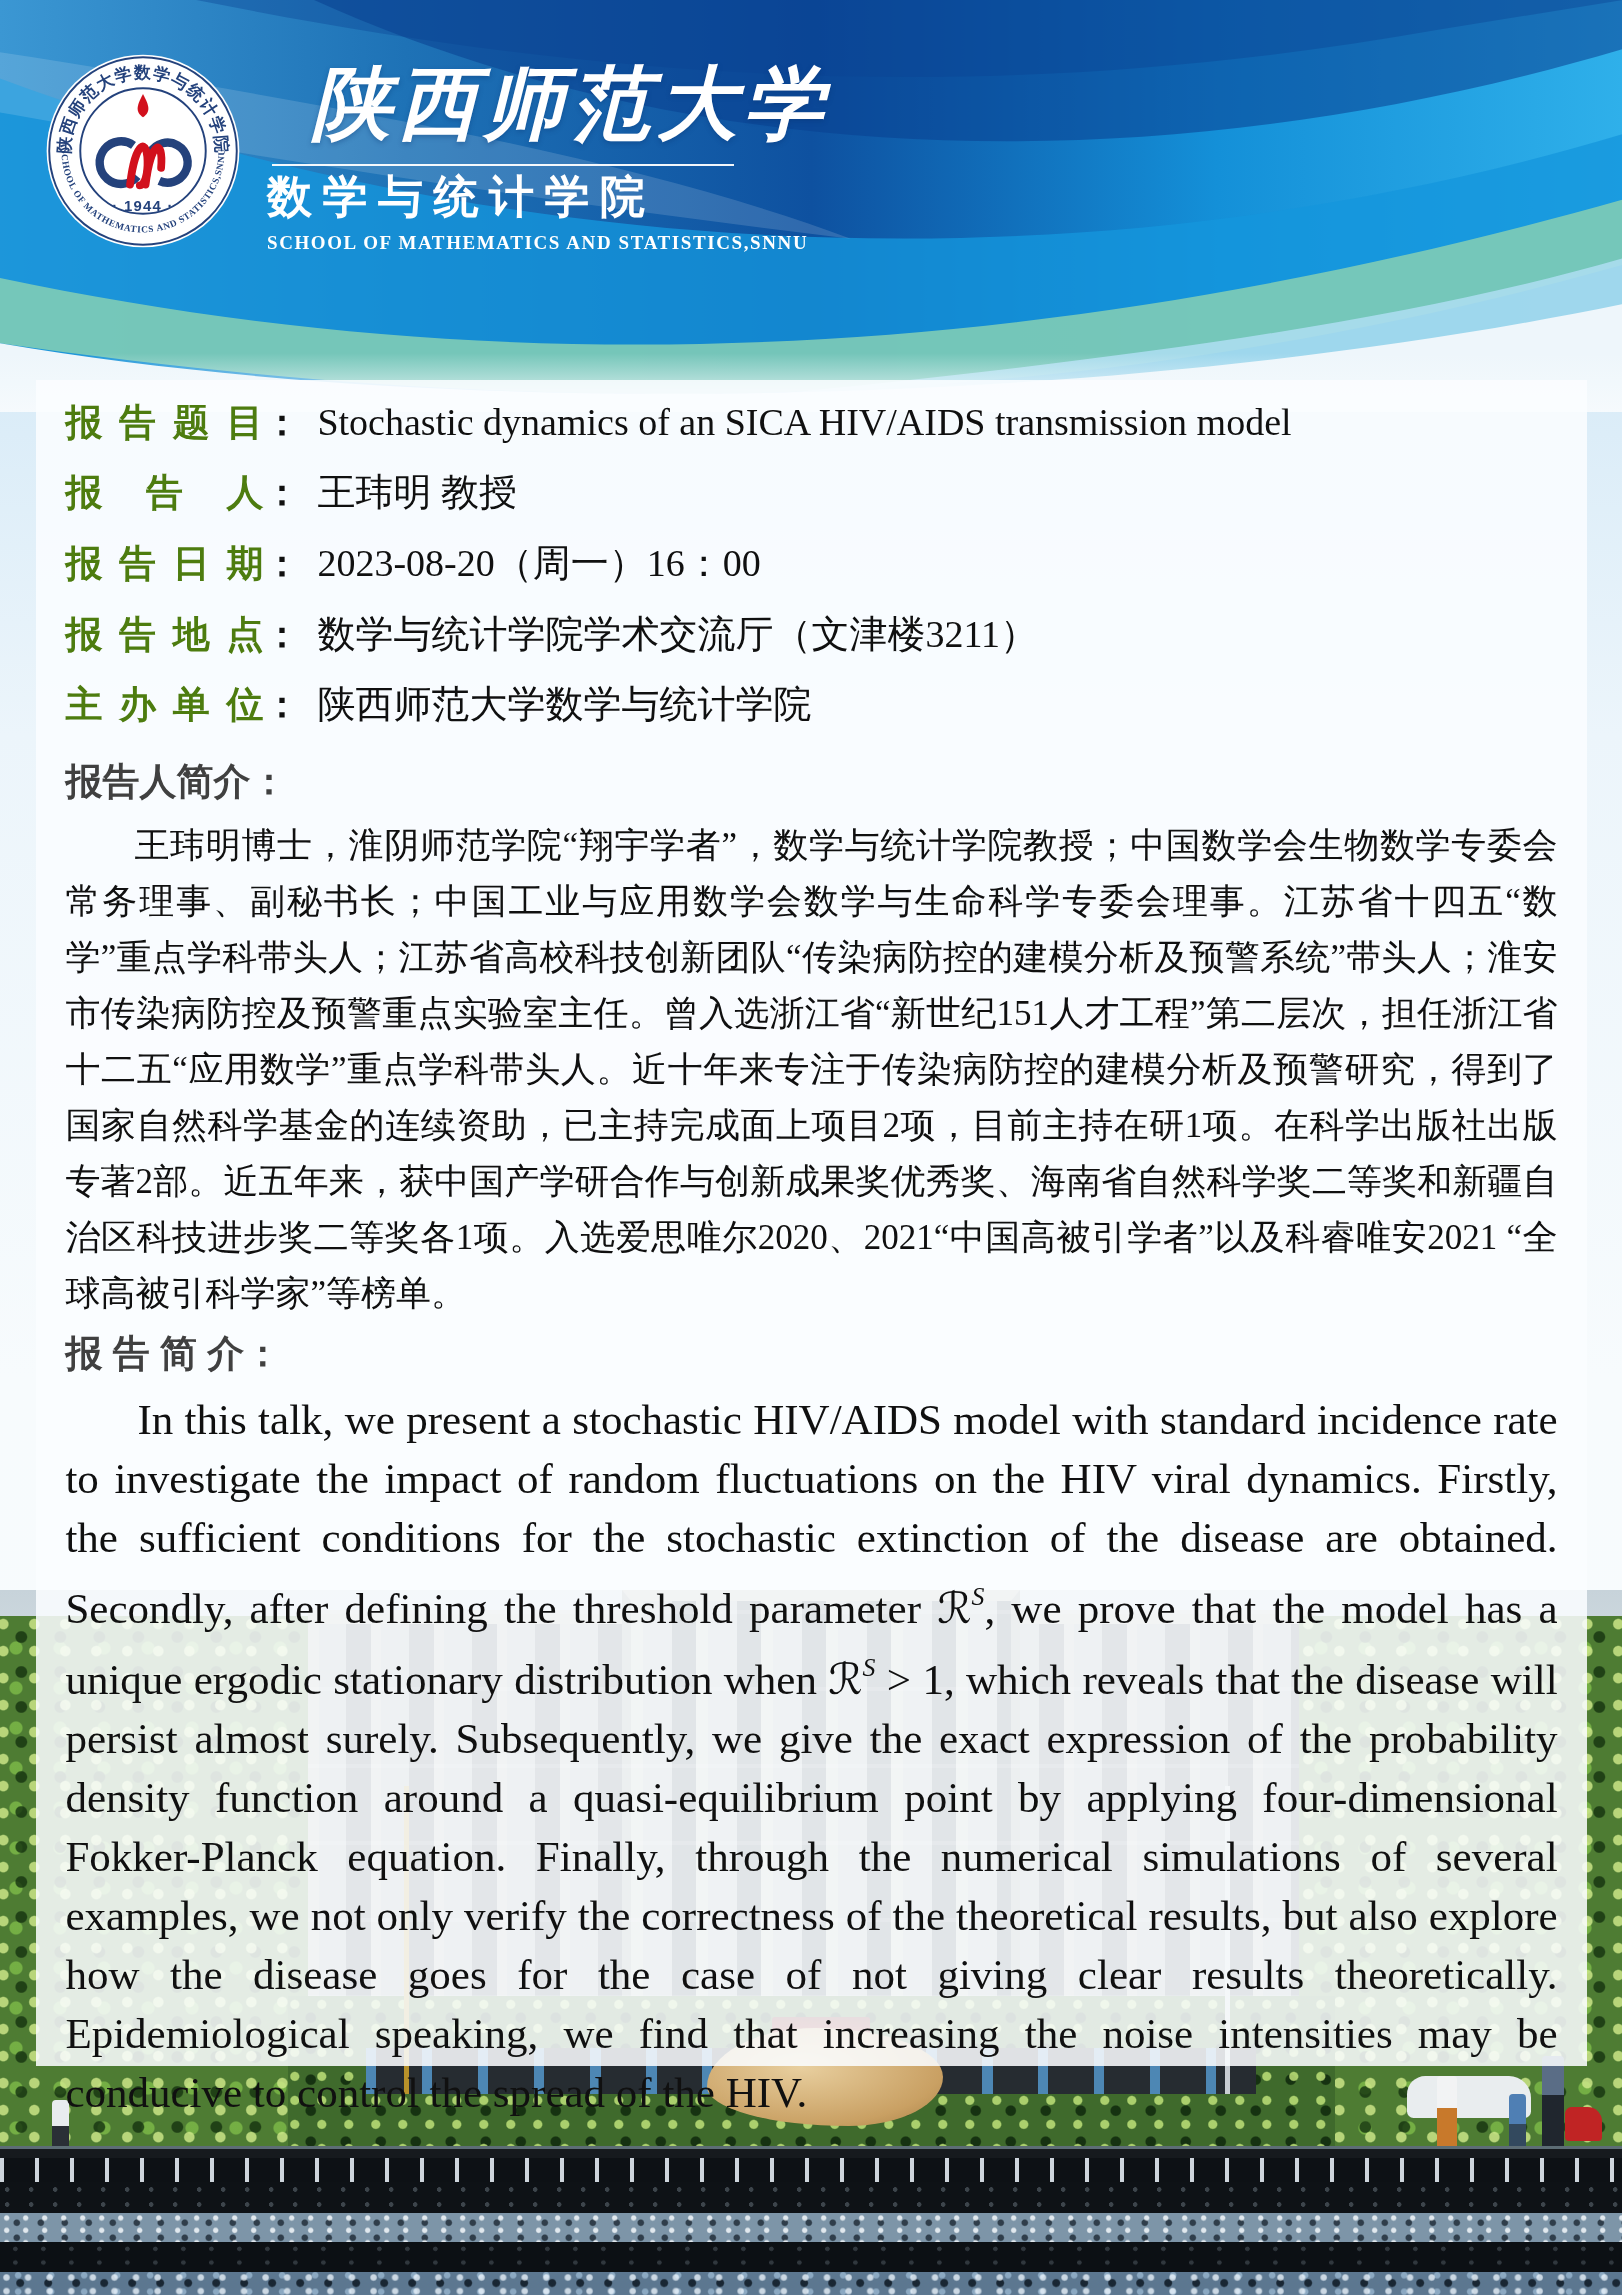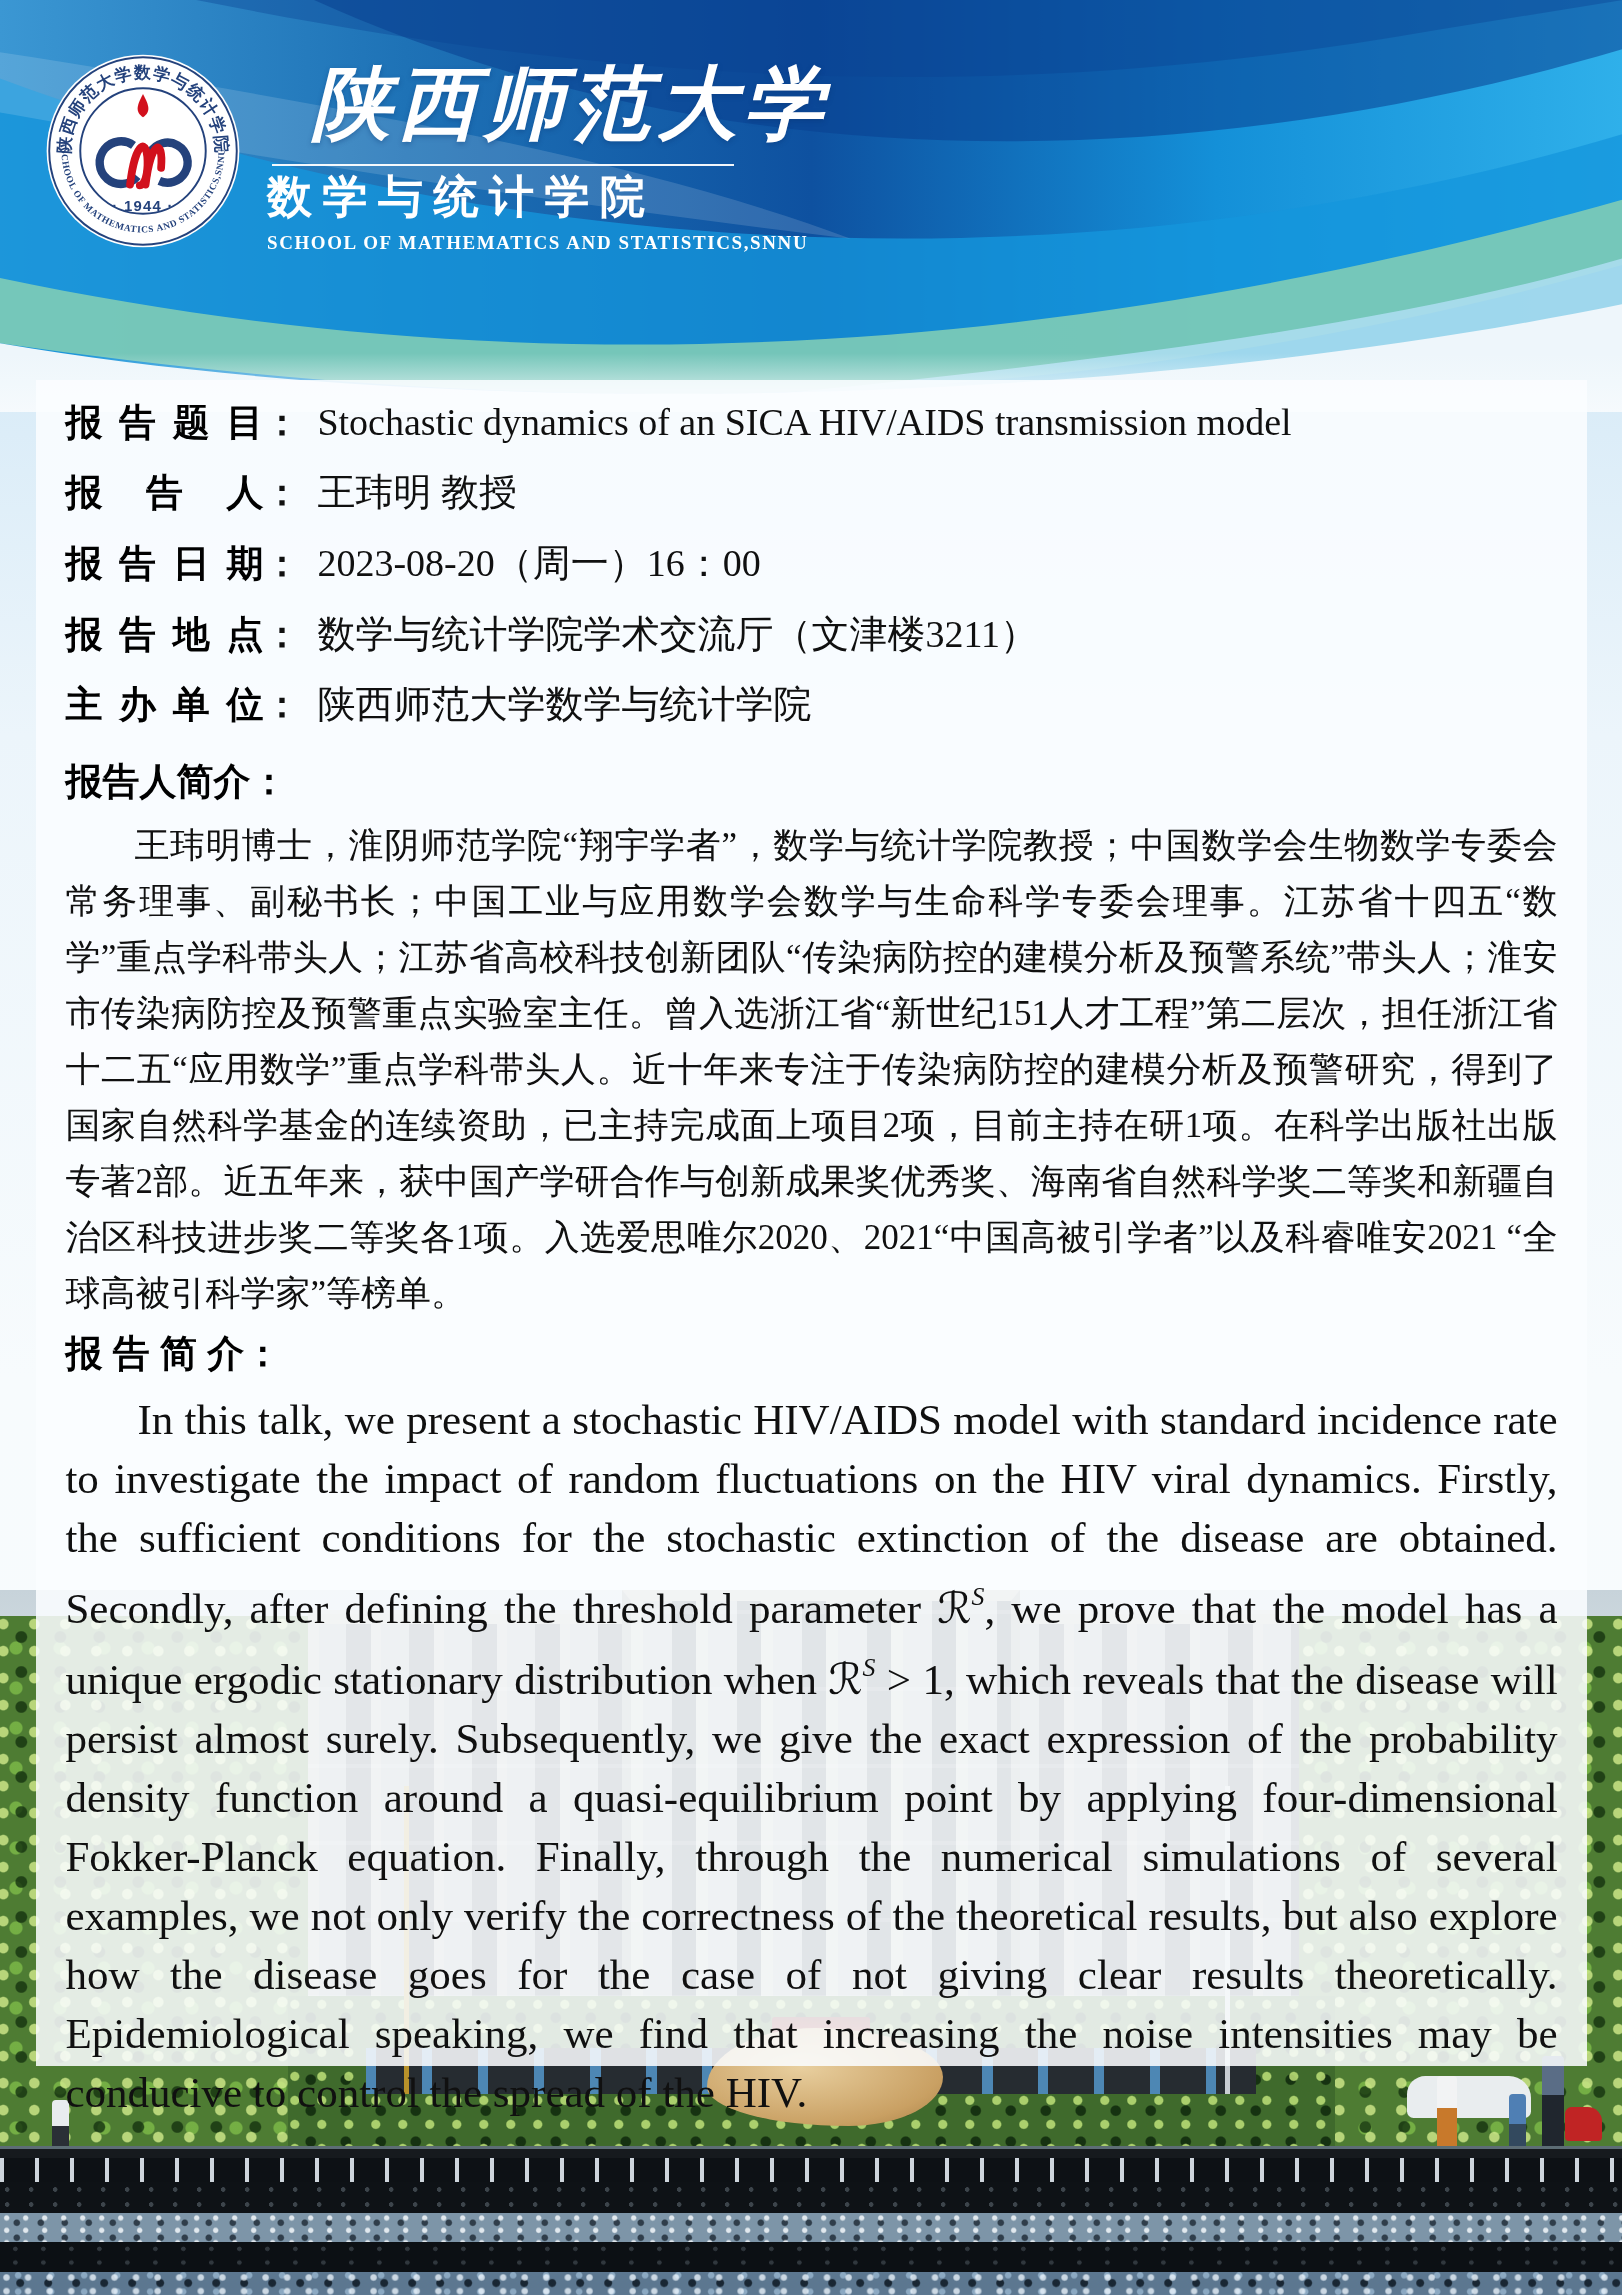--- a/index.html
+++ b/index.html
@@ -19,24 +19,24 @@
              font-size:45px;letter-spacing:10.5px;line-height:1.05;}
   .school-en{font-family:"Liberation Serif",serif;font-weight:bold;
              font-size:19px;letter-spacing:1.6px;margin-top:11.8px;}
 
   
   .panel{left:36px;top:380px;width:1551px;height:1686px;
          background:rgba(250,253,255,0.87);
          box-sizing:border-box;padding:19.6px 29.4px 0 29.4px;color:#101010;z-index:3;}
   .info-row{margin-bottom:17.7px;line-height:44px;white-space:nowrap;}
   .lbl{display:inline-block;width:198px;text-align:justify;text-align-last:justify;
-       font-weight:bold;font-size:37px;color:#000000;vertical-align:baseline;}
+       font-weight:bold;font-size:37px;color:#4d7c0f;vertical-align:baseline;}
   .colon{font-weight:bold;font-size:37px;}
   .val{font-family:"Liberation Serif","DejaVu Serif",serif;font-size:38px;margin-left:17px;}
-  .sec-head{font-weight:bold;font-size:37px;color:#000000;line-height:58px;margin:3.9px 0 6.5px 0;}
+  .sec-head{font-weight:bold;font-size:37px;color:#404040;line-height:58px;margin:3.9px 0 6.5px 0;}
   .bio-text{font-family:"Liberation Serif","DejaVu Serif",serif;font-size:35px;line-height:56px;
             text-align:justify;text-indent:69px;margin:0 0 3.9px 0;}
   .abstract-text{font-family:"Liberation Serif","DejaVu Serif",serif;font-size:43px;line-height:59px;
             text-align:justify;text-indent:72px;margin:0;}
   .mcal{font-family:"DejaVu Sans","DejaVu Serif",serif;}
   .abstract-text sup{font-size:0.6em;vertical-align:0.7em;font-style:italic;
             font-family:"Liberation Serif",serif;}
 
   
   .photo{left:0;top:1590px;width:1623px;height:705px;z-index:1;background:#cdd8df;overflow:hidden;}

